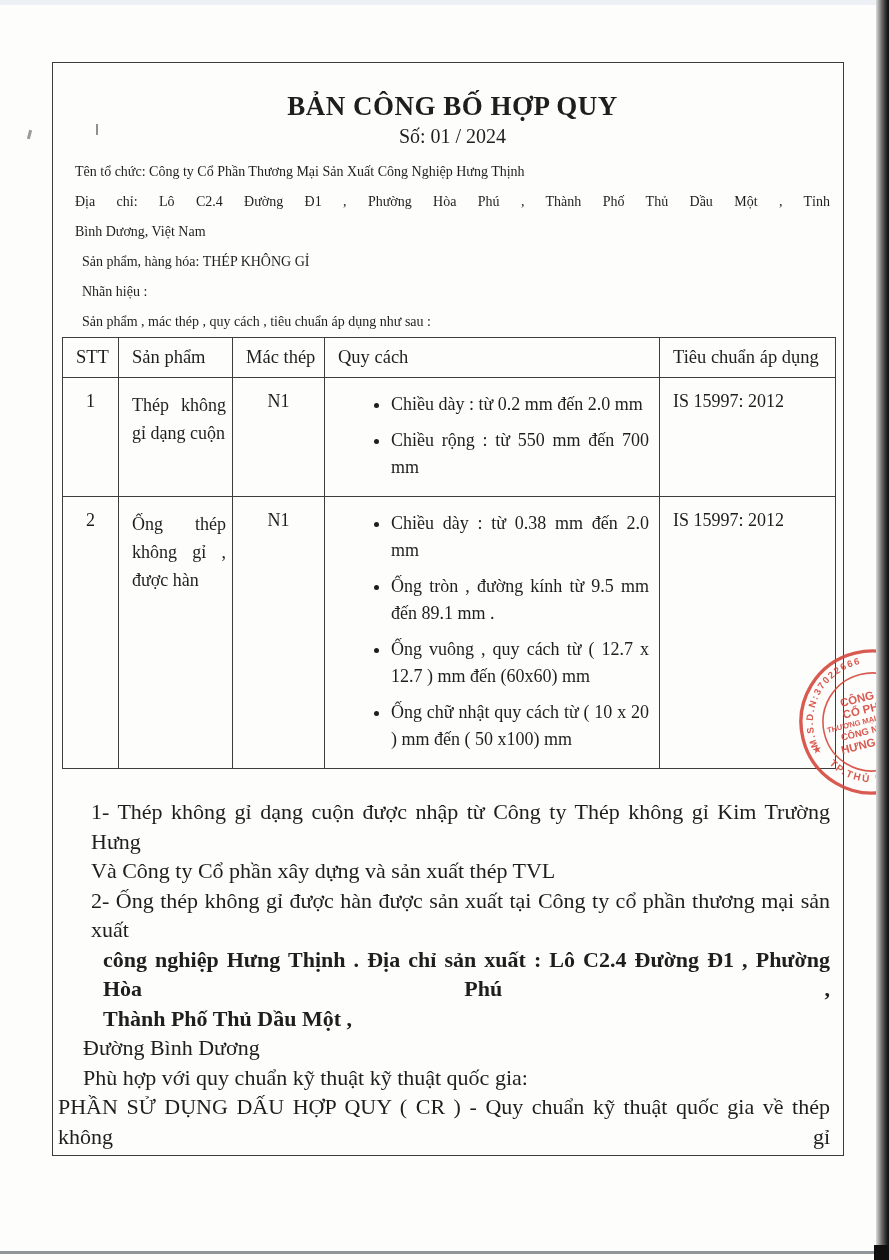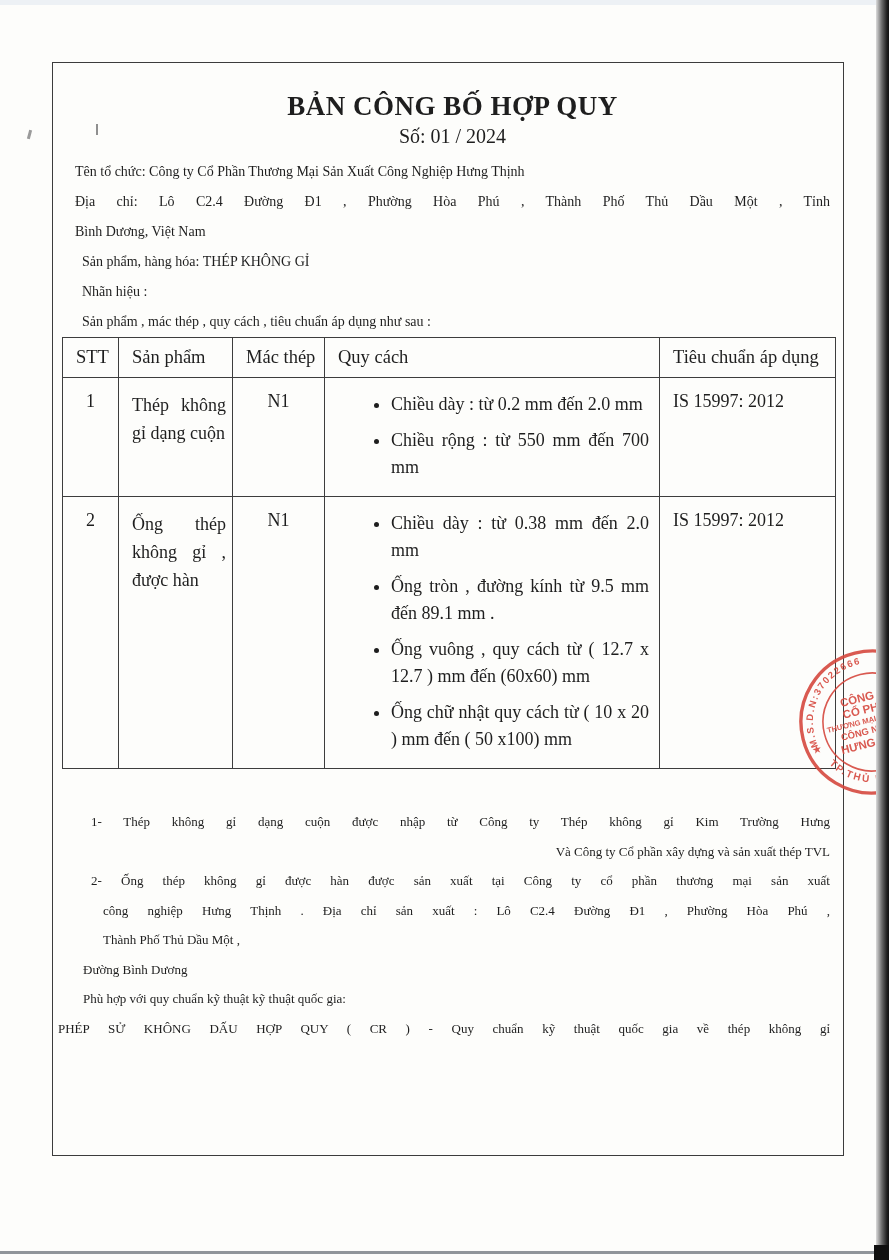--- a/index.html
+++ b/index.html
@@ -41,24 +41,24 @@
   table.spec th{font-weight:normal;text-align:left;padding:9px 8px 9px 13px;font-size:18.5px;}
   th.c,td.c{text-align:center;padding-left:4px;}
   td.stt{padding-top:13px;text-align:center;}
   td.prod{padding:13px 6px 0 13px;text-align:justify;line-height:28px;}
   td.grade{padding-top:13px;text-align:center;}
   td.specs{padding:4px 10px 6px 0;}
   td.std{padding:13px 6px 0 13px;}
   ul.spec-list{margin:0;padding-left:66px;}
   ul.spec-list li{text-align:justify;line-height:27px;margin:9px 0;}
 
-  .notes{margin-top:38px;font-size:13px;line-height:29.5px;}
+  .notes{margin-top:28px;font-size:22px;line-height:29.5px;}
   .jlast{text-align:justify;text-align-last:justify;}
-  .n-item{padding-left:16px;text-align:right;}
-  .n-wrap{padding-left:28px;}
+  .n-item{padding-left:16px;}
+  .n-wrap{padding-left:28px;font-weight:bold;}
   .n-flush{padding-left:8px;}
   .q1{padding-left:22px;}
   .q2{margin-left:-17px;}
 
   
   .stamp{position:absolute;left:790px;top:640px;width:164px;height:164px;
     transform:rotate(-14deg);opacity:.9;z-index:20;}
   .stamp text{font-family:"Liberation Sans","DejaVu Sans",sans-serif;font-weight:bold;}
 </style>
 </head>
@@ -133,21 +133,21 @@
     </table>
 
     <div class="notes">
       <div class="n-item jlast">1- Thép không gỉ dạng cuộn được nhập từ Công ty Thép không gỉ Kim Trường Hưng</div>
       <div class="n-item">Và Công ty Cổ phần xây dựng và sản xuất thép TVL</div>
       <div class="n-item jlast">2- Ống thép không gỉ được hàn được sản xuất tại Công ty cổ phần thương mại sản xuất</div>
       <div class="n-wrap jlast">công nghiệp Hưng Thịnh . Địa chỉ sản xuất : Lô C2.4 Đường Đ1 , Phường Hòa Phú ,</div>
       <div class="n-wrap">Thành Phố Thủ Dầu Một ,</div>
       <div class="n-flush">Đường Bình Dương</div>
       <div class="n-flush">Phù hợp với quy chuẩn kỹ thuật kỹ thuật quốc gia:</div>
-      <div class="q2 jlast">PHÉP SỬ KHÔNG DẤU HỢP QUY ( CR ) - Quy chuẩn kỹ thuật quốc gia về thép không gỉ</div>
+      <div class="q2 jlast">PHẦN SỬ DỤNG DẤU HỢP QUY ( CR ) - Quy chuẩn kỹ thuật quốc gia về thép không gỉ</div>
     </div>
 
   </div>
 
   <svg class="stamp" viewBox="0 0 164 164">
     <circle cx="82" cy="82" r="71" fill="none" stroke="#d6493f" stroke-width="3.4"></circle>
     <circle cx="82" cy="82" r="49" fill="none" stroke="#d6493f" stroke-width="1.6"></circle>
     <defs>
       <path id="arcTop" d="M 26.6,102.2 A 59,59 0 1 1 137.4,102.2" fill="none"></path>
       <path id="arcBottom" d="M 24,97.5 A 60,60 0 0 0 140,97.5" fill="none"></path>

